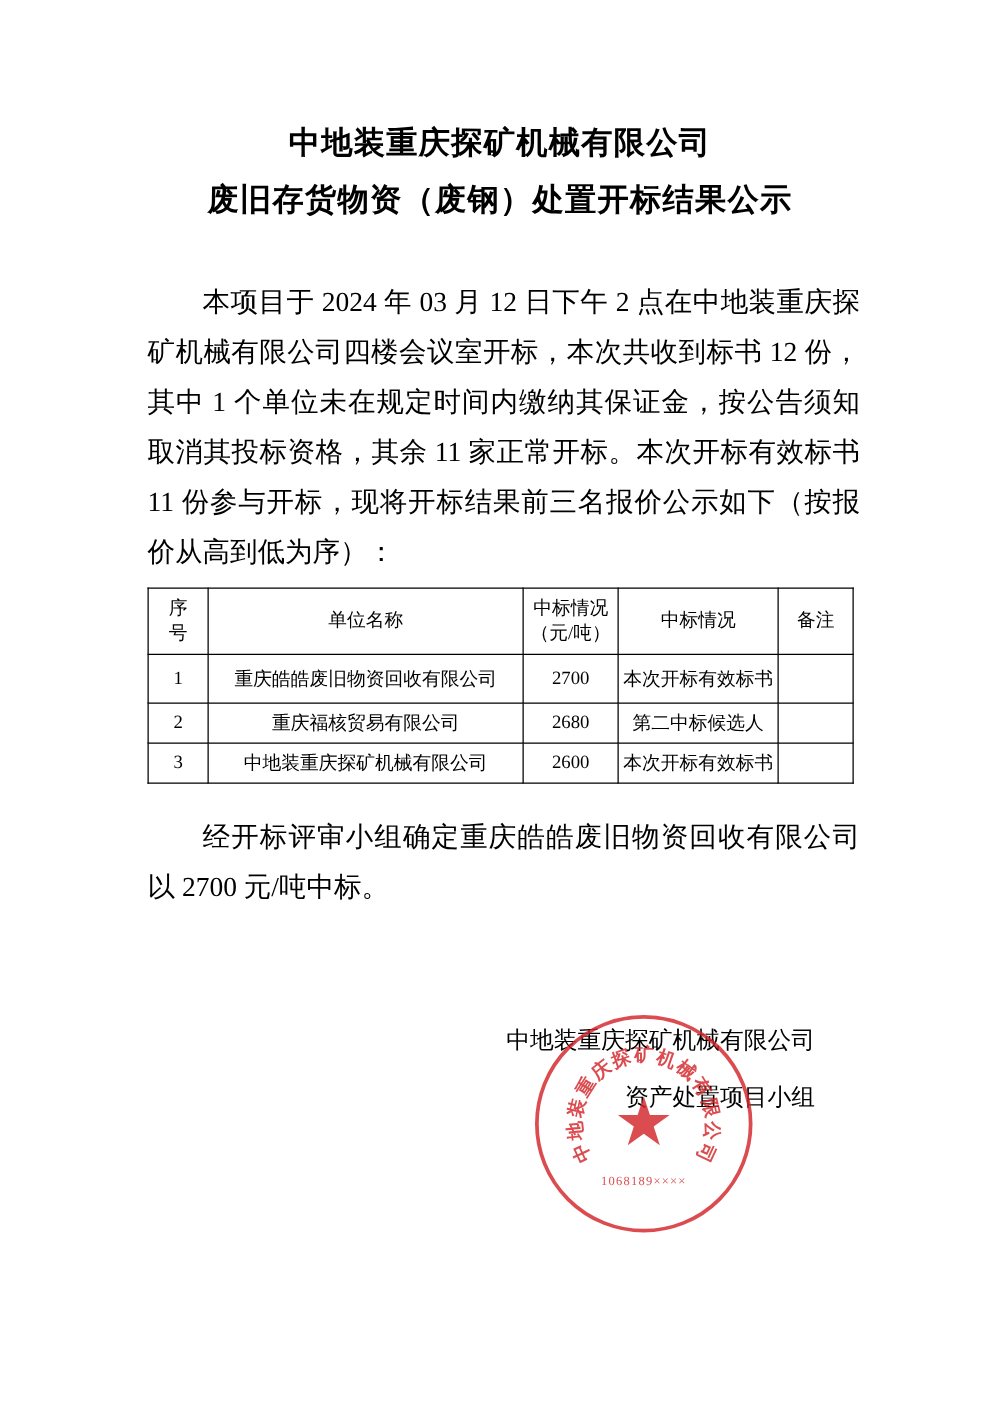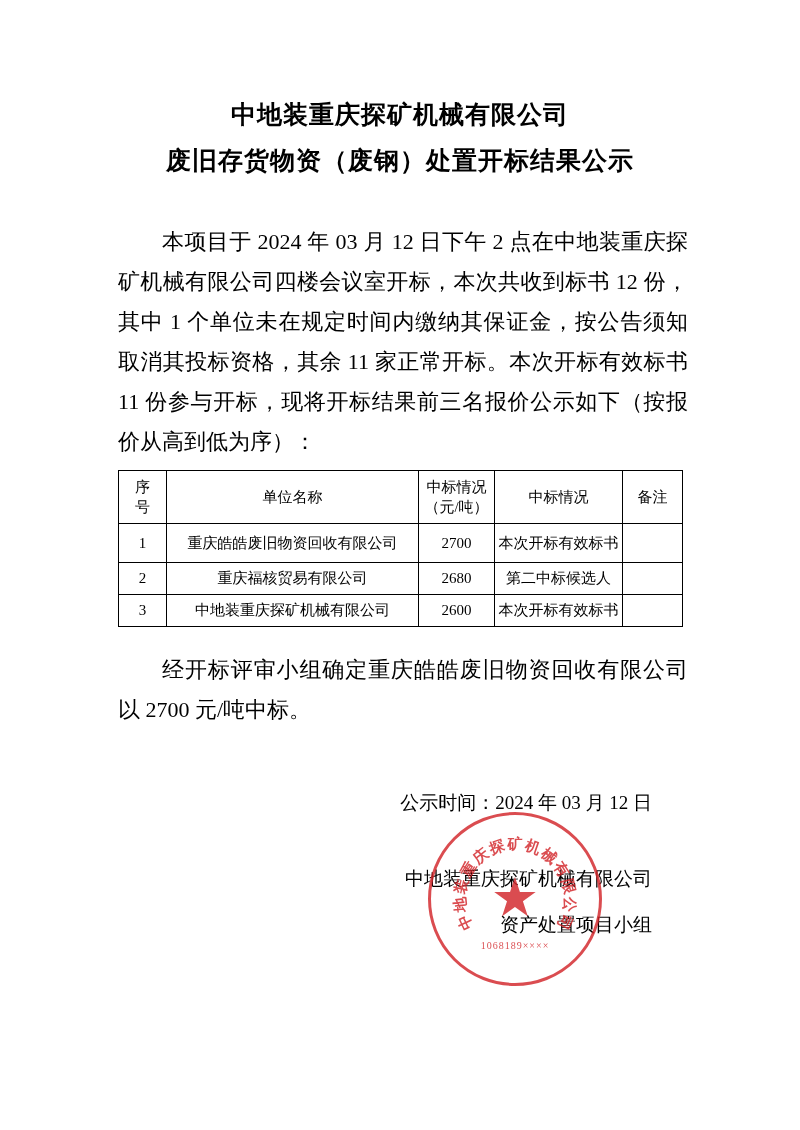--- a/index.html
+++ b/index.html
@@ -229,21 +229,20 @@
         </tr>
       </tbody>
     </table>
   </div>
 
   <div class="closing-block">
     <p class="para">经开标评审小组确定重庆皓皓废旧物资回收有限公司以 2700 元/吨中标。</p>
   </div>
 
   <div class="sign-block">
-    <div class="sign-date">公示时间：2024 年 03 月 12 日</div>
     <div style="height:30px"></div>
     <div class="sign-org">中地装重庆探矿机械有限公司</div>
     <div class="sign-org">资产处置项目小组</div>
   </div>
 
   <div class="stamp">
     <div class="stamp-inner">
       <div class="stamp-star">★</div>
       <div class="stamp-text" id="seal-arc">
           <span style="transform: rotate(-115deg) translate(-50%, -64px);">中</span>

